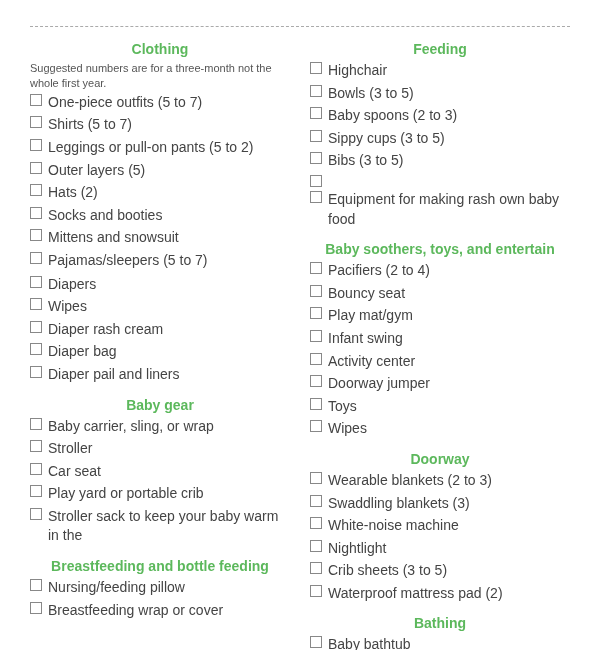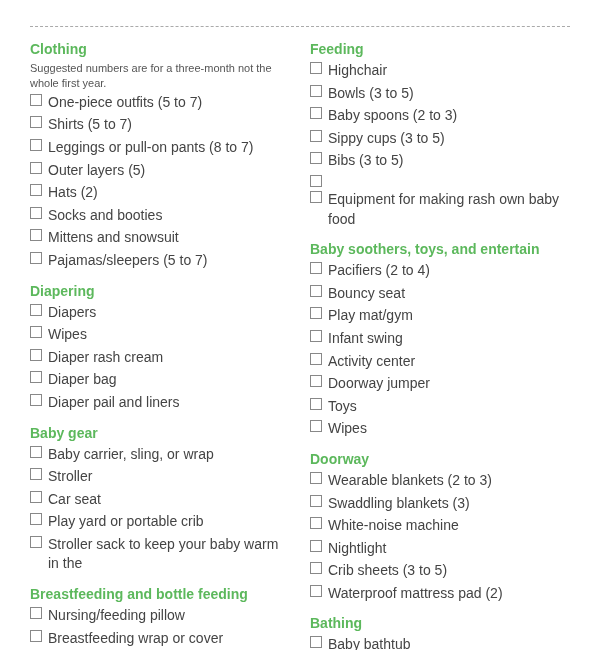--- a/index.html
+++ b/index.html
@@ -37,20 +37,21 @@
     }
     .col {
       flex: 1;
     }
     .section-title {
       color: #5cb85c;
       font-size: 14px;
       font-weight: bold;
       margin-bottom: 4px;
       margin-top: 12px;
+      text-align: center;
     }
     .section-title:first-child {
       margin-top: 0;
     }
     .section-note {
       font-size: 11px;
       color: #555;
       margin-bottom: 1px;
       line-height: 1.4;
     }
@@ -92,21 +93,21 @@
         <li>
           <span class="checkbox"></span>
           <span>One-piece outfits (5 to 7)</span>
         </li>
         <li>
           <span class="checkbox"></span>
           <span>Shirts (5 to 7)</span>
         </li>
         <li>
           <span class="checkbox"></span>
-          <span>Leggings or pull-on pants (8 to 7)</span>
+          <span>Leggings or pull-on pants (5 to 2)</span>
         </li>
         <li>
           <span class="checkbox"></span>
           <span>Outer layers (5)</span>
         </li>
         <li>
           <span class="checkbox"></span>
           <span>Hats (2)</span>
         </li>
         <li>
@@ -115,21 +116,20 @@
         </li>
         <li>
           <span class="checkbox"></span>
           <span>Mittens and snowsuit</span>
         </li>
         <li>
           <span class="checkbox"></span>
           <span>Pajamas/sleepers (5 to 7)</span>
         </li>
       </ul>
-      <div class="section-title">Diapering</div>
       <ul class="checklist">
         <li>
           <span class="checkbox"></span>
           <span>Diapers</span>
         </li>
         <li>
           <span class="checkbox"></span>
           <span>Wipes</span>
         </li>
         <li>

